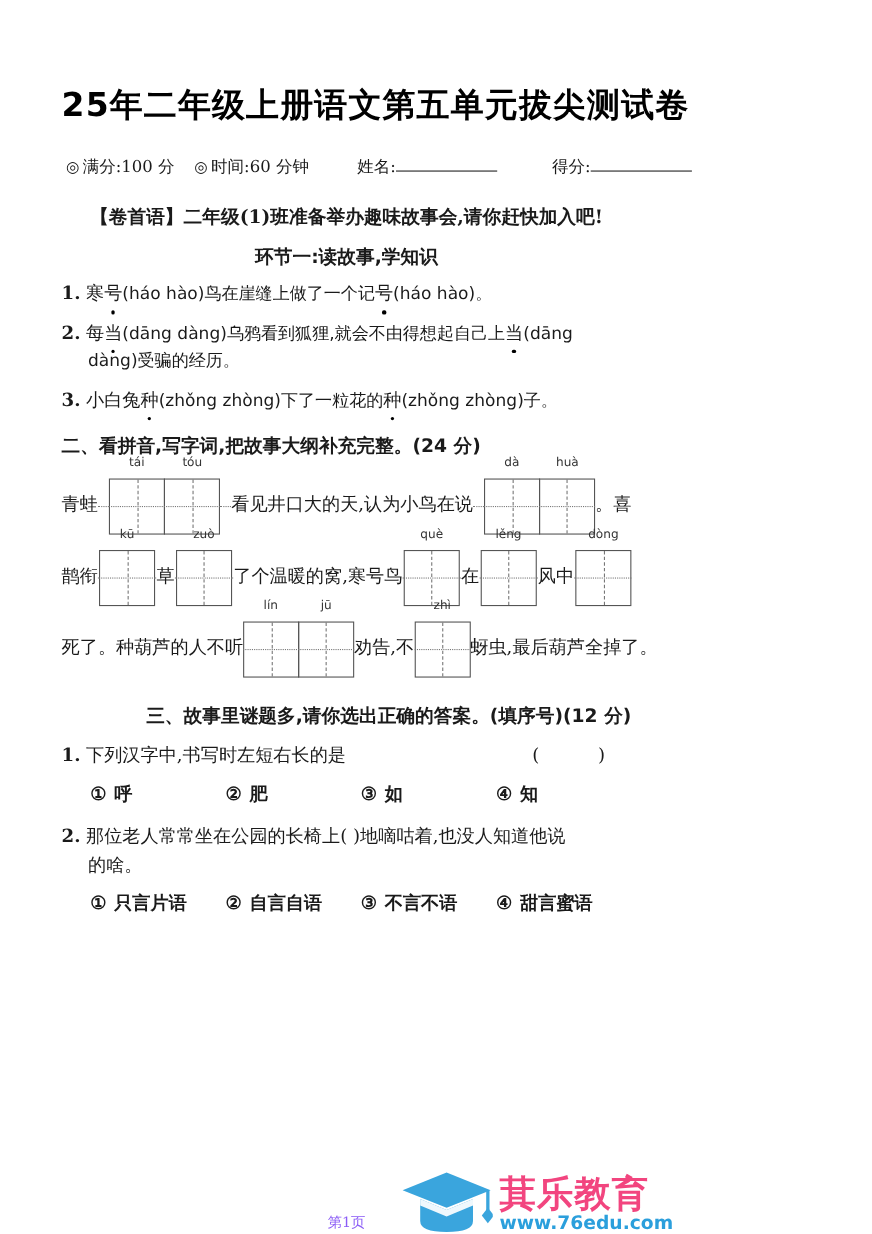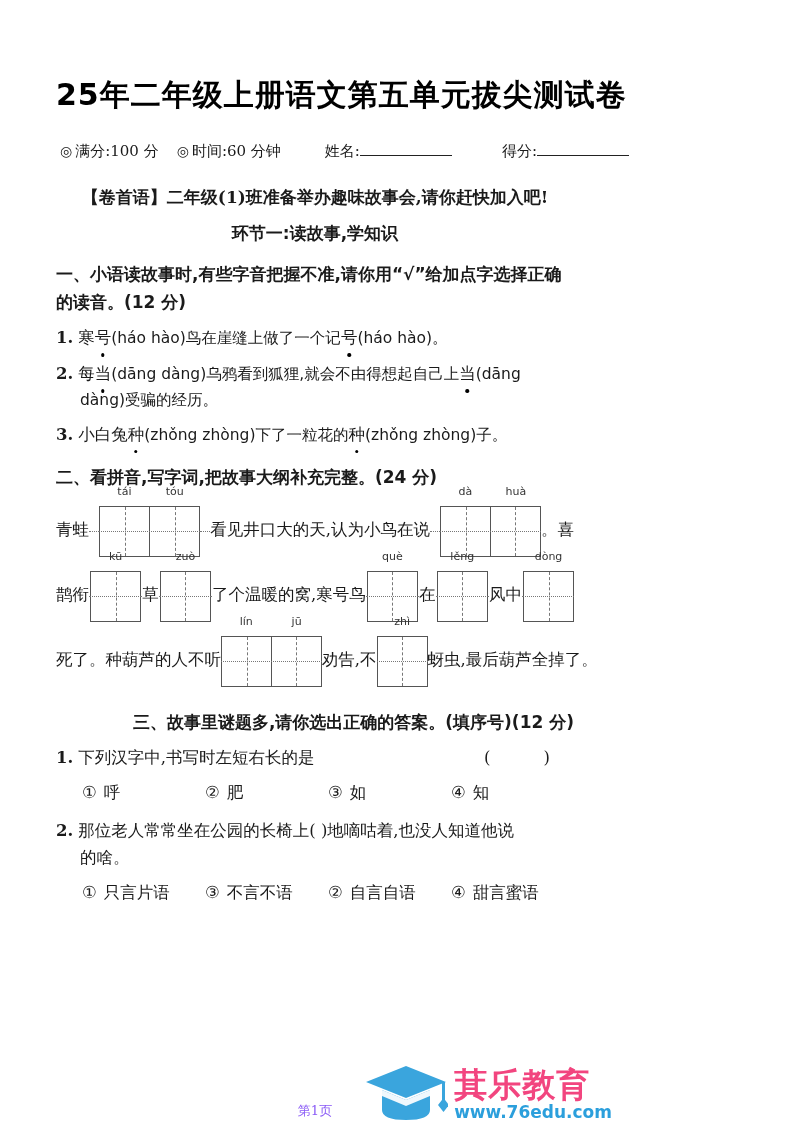--- a/index.html
+++ b/index.html
@@ -120,21 +120,21 @@
     background: #000;
   }
 
   
   .opts {
     display: flex;
     font-size: 16.5px;
     margin-top: 10px;
     padding-left: 26px;
   }
-  .opt { width: 168px; white-space: nowrap; }
+  .opt { width: 168px; white-space: nowrap; font-weight: bold; }
   .opt-idx { margin-right: 7px; }
 
   .tailparen {
     position: absolute;
     right: 0;
     top: 0;
     letter-spacing: 24px;
   }
 
   
@@ -270,24 +270,20 @@
       <span>姓名:</span><span class="blank-rule"></span>
     </span>
     <span class="meta-score">
       <span>得分:</span><span class="blank-rule"></span>
     </span>
   </div>
 
   <div class="intro">【卷首语】二年级(1)班准备举办趣味故事会,请你赶快加入吧!</div>
   <div class="stage">环节一:读故事,学知识</div>
 
-  <div class="sec-head">
-    <div>一、小语读故事时,有些字音把握不准,请你用“√”给加点字选择正确</div>
-    <div>的读音。(12 分)</div>
-  </div>
 
   <div class="qitem">
     <span class="qnum">1.</span><span>寒</span><span class="dotchar">号</span><span class="py">(háo   hào)鸟在崖缝上做了一个记</span><span class="dotchar">号</span><span class="py">(háo   hào)。</span>
   </div>
 
   <div class="qitem">
     <span class="qnum">2.</span><span>每</span><span class="dotchar">当</span><span class="py">(dāng   dàng)乌鸦看到狐狸,就会不由得想起自己上</span><span class="dotchar">当</span><span class="py">(dāng</span>
     <div class="qline2 py">dàng)受骗的经历。</div>
   </div>
 
@@ -423,22 +419,22 @@
       <span class="opt"><span class="opt-idx">③</span><span>如</span></span>
       <span class="opt"><span class="opt-idx">④</span><span>知</span></span>
     </div>
 
   <div class="qitem" style="margin-top:14px;">
     <span class="qnum">2.</span><span>那位老人常常坐在公园的长椅上(      )地嘀咕着,也没人知道他说</span>
     <div class="qline2">的啥。</div>
   </div>
   <div class="opts" id="s3q2-opts">
       <span class="opt"><span class="opt-idx">①</span><span>只言片语</span></span>
+      <span class="opt"><span class="opt-idx">②</span><span>自言自语</span></span>
       <span class="opt"><span class="opt-idx">③</span><span>不言不语</span></span>
-      <span class="opt"><span class="opt-idx">②</span><span>自言自语</span></span>
       <span class="opt"><span class="opt-idx">④</span><span>甜言蜜语</span></span>
     </div>
 
   <div class="page-no">第1页</div>
 
   <div class="watermark">
     <span class="wm-cap">
       <svg width="84" height="64" viewBox="0 0 84 64">
         <path d="M42 6 L82 22 L42 38 L2 22 Z" fill="#3aa5dd"></path>
         <path d="M18 30 L18 50 Q18 60 42 60 Q66 60 66 50 L66 30 L42 40 Z" fill="#3aa5dd"></path>

